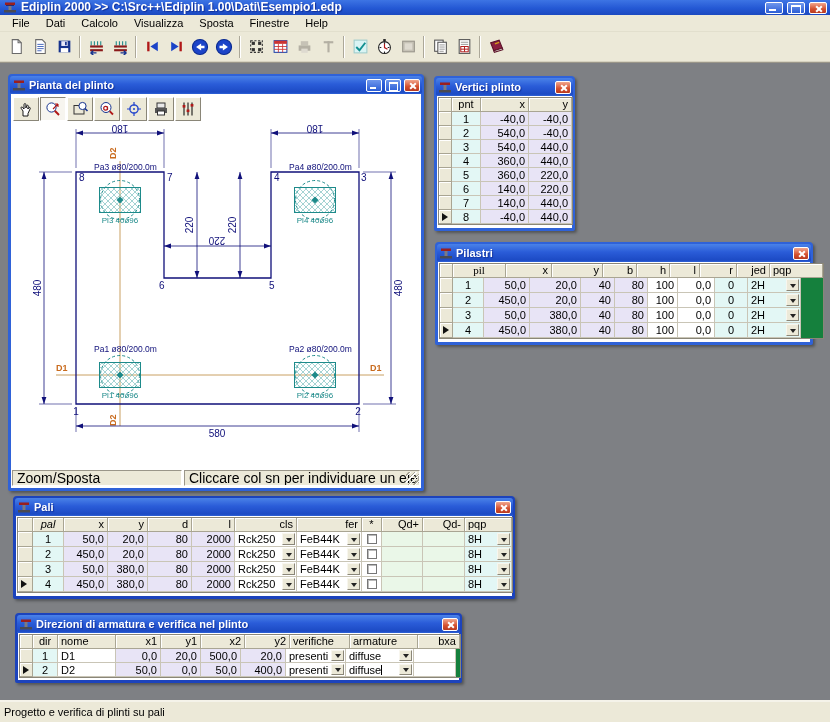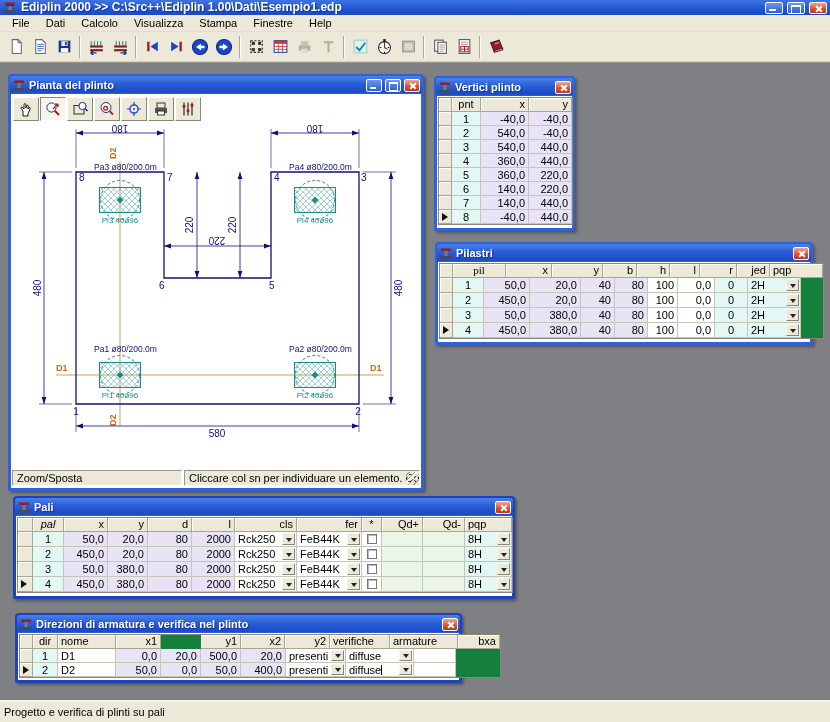--- a/index.html
+++ b/index.html
@@ -63,21 +63,21 @@
       margin:3px 0 0 3px;}
   .cb{width:10px;height:10px;background:#fff;border:1px solid #777;box-shadow:inset 1px 1px 0 #bbb;margin:2px 0 0 2px;}
   .caret{display:inline-block;width:1px;height:10px;background:#000;vertical-align:-1px;}
   
   .ptools{position:absolute;top:0;left:0;right:0;height:28px;background:#fff;display:flex;padding:2px 0 0 2px;gap:1px;}
   .tbtn{width:26px;height:24px;background:#ece9d8;border:1px solid;border-color:#fff #8a8678 #8a8678 #fff;
         display:flex;align-items:center;justify-content:center;flex:0 0 auto;}
   .tbtn.pressed{border-color:#8a8678 #fff #fff #8a8678;background:#f7f5ef;}
   .pdraw{position:absolute;top:28px;left:1px;right:1px;bottom:18px;background:#fff;}
   .pstatus{position:absolute;left:0;right:0;bottom:0;height:18px;background:#fff;display:flex;gap:2px;padding:1px;}
-  .panel{border:1px solid;border-color:#9a9689 #fff #fff #9a9689;background:#ece9d8;font-size:11px;line-height:14px;
+  .panel{border:1px solid;border-color:#9a9689 #fff #fff #9a9689;background:#ece9d8;font-size:14px;line-height:14px;
          padding:0 4px;white-space:nowrap;overflow:hidden;}
   .panel.grip{position:relative;}
   .panel.grip::after{content:'';position:absolute;right:0;bottom:0;width:13px;height:13px;
     background:repeating-linear-gradient(135deg,transparent 0 2px,#a8a494 2px 3px,#fff 3px 4px);}
   .dt{font-size:10px;fill:#10107a;font-family:"Liberation Sans",sans-serif;}
   .vt{font-size:10px;fill:#10107a;font-family:"Liberation Sans",sans-serif;}
   .pl{font-size:8.5px;fill:#10107a;font-family:"Liberation Sans",sans-serif;}
   .ps{font-size:8px;fill:#1d8a8a;font-family:"Liberation Sans",sans-serif;}
   .dtx{font-size:9px;font-weight:bold;fill:#c96b1e;font-family:"Liberation Sans",sans-serif;}
 </style>
@@ -97,21 +97,21 @@
     <span class="wb min"></span>
     <span class="wb max"></span>
     <span class="wb close"></span>
   </div>
 
   <div class="menubar">
     <span class="mitem">File</span>
     <span class="mitem">Dati</span>
     <span class="mitem">Calcolo</span>
     <span class="mitem">Visualizza</span>
-    <span class="mitem">Stampa</span>
+    <span class="mitem">Sposta</span>
     <span class="mitem">Finestre</span>
     <span class="mitem">Help</span>
   </div>
 
   <div class="toolbar">
     <div class="tb-btn">
         <svg width="17" height="17" viewBox="0 0 16 16">
           <path d="M4 1.5h5.5l3 3V14.5H4z" fill="#fff" stroke="#6a6a6a"></path>
           <path d="M9.5 1.5v3h3" fill="none" stroke="#6a6a6a"></path>
         </svg>
@@ -664,21 +664,21 @@
             <rect x="2" y="2.5" width="10" height="2.5" fill="#9a1f1f"></rect>
           </svg>
         <span class="wtitle">Direzioni di armatura e verifica nel plinto</span>
         <span class="cwb close"></span>
       </div>
       <div class="gridhost"><div class="grid" style="--rh: 14px;"><div class="trow">
               <div class="mc" style="width: 13px; height: 14px;"></div>
               <div class="hc a-c" style="width: 25px;">dir</div>
               <div class="hc a-l" style="width: 58px;">nome</div>
               <div class="hc a-r" style="width: 45px;">x1</div>
-              <div class="hc a-r" style="width: 40px; margin-left: 40px;">y1</div>
+              <div class="hc a-r" style="width: 40px;">y1</div>
               <div class="hc a-r" style="width: 44px;">x2</div>
               <div class="hc a-r" style="width: 45px;">y2</div>
               <div class="hc a-l" style="width: 60px;">verifiche</div>
               <div class="hc a-l" style="width: 68px;">armature</div>
               <div class="hc a-r" style="width: 42px;">bxa</div>
             </div><div class="trow">
               <div class="mc" style="width: 13px; height: 14px;"></div>
               <div class="dc bg-cyan a-c" style="width: 25px;"><span>1</span></div>
               <div class="dc bg-white a-l" style="width: 58px;"><span>D1</span></div>
               <div class="dc bg-lav a-r" style="width: 45px;"><span>0,0</span></div>

